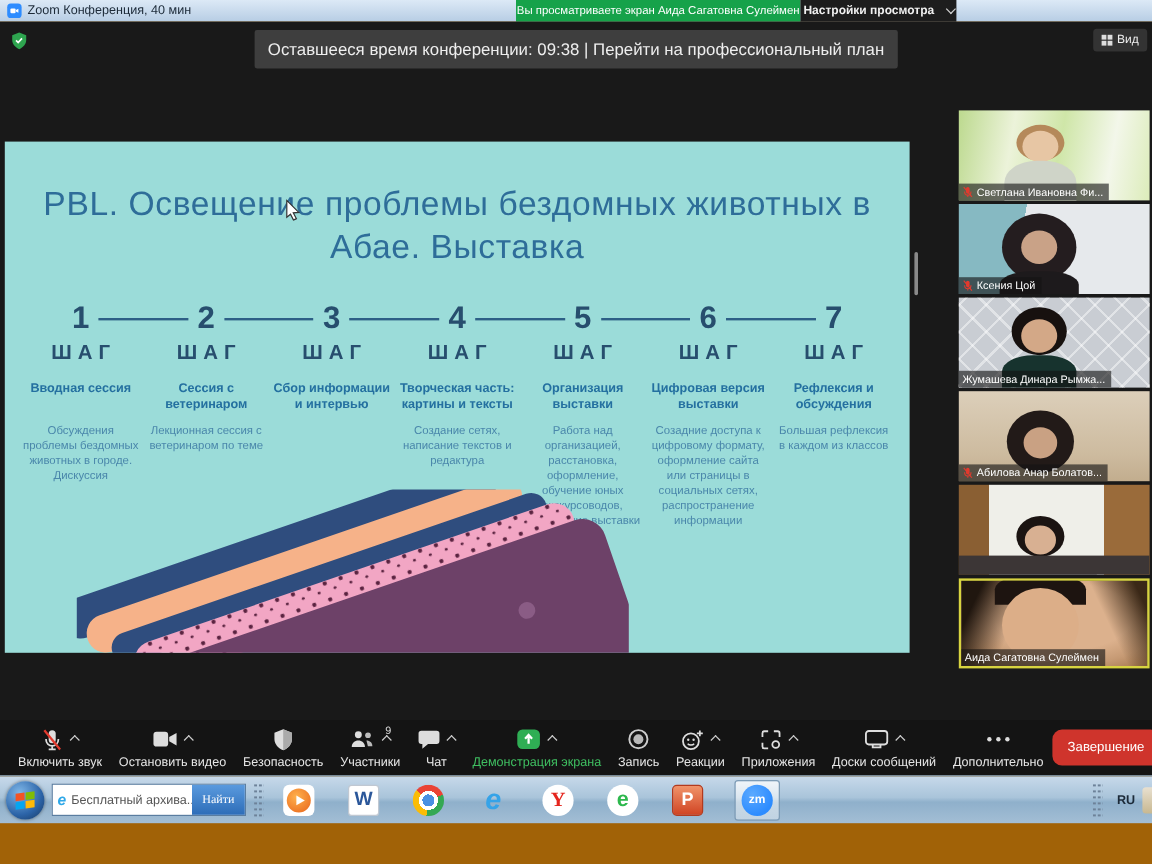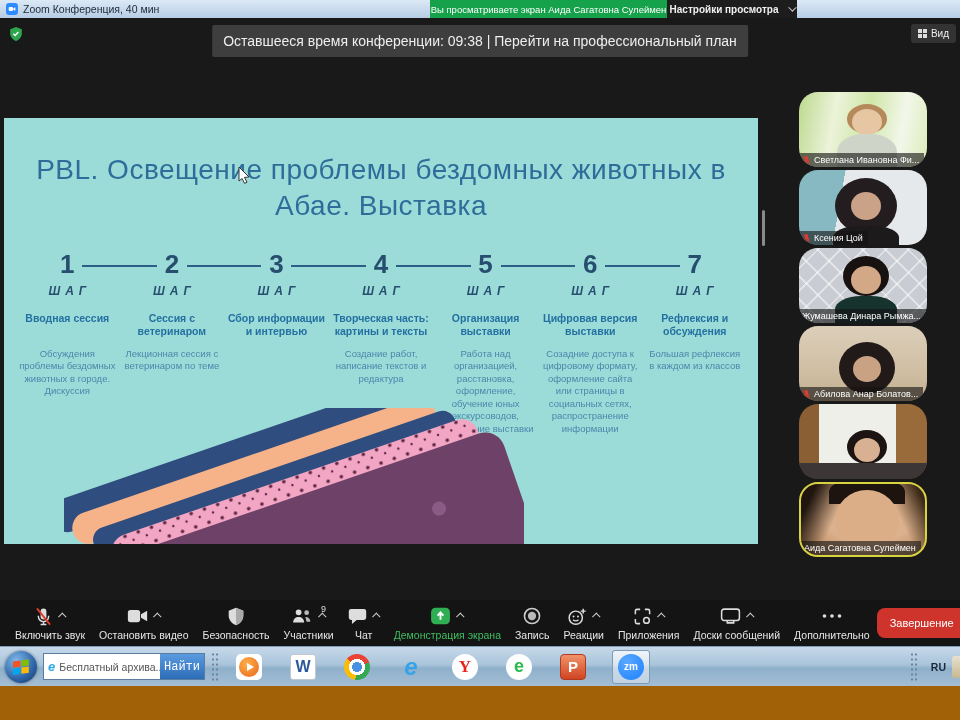--- a/index.html
+++ b/index.html
@@ -45,36 +45,36 @@
   #slide { position:absolute; left:4px; top:100px; width:754px; height:426px;
     background:#9bdcd9; overflow:hidden; }
   .slide-title { margin:34px auto 0; width:92%; text-align:center; font-weight:normal;
     font-size:28px; line-height:1.28; color:#2e6d99; letter-spacing:.5px; }
   .steps { display:flex; gap:6px; padding:0 14px; margin-top:24px; }
   .step { flex:1 1 0; text-align:center; position:relative; }
   .num-row { position:relative; height:34px; display:flex; align-items:center; justify-content:center; }
   .step:not(:last-child) .num-row::after { content:""; position:absolute; top:50%;
     left:calc(50% + 15px); width:calc(100% - 24px); height:2px; background:#2d5f86; }
   .num { font-size:26px; font-weight:bold; color:#274e6e; }
-  .shag { font-size:12px; font-weight:bold; letter-spacing:5px; color:#274e6e;
-    margin-top:2px; text-indent:5px;font-style:italic; }
+  .shag { font-size:17px; font-weight:bold; letter-spacing:5px; color:#274e6e;
+    margin-top:2px; text-indent:5px; }
   .st-title { margin-top:14px; min-height:32px; font-size:10.5px; font-weight:bold;
     color:#2470a0; line-height:1.25; }
   .st-desc { margin-top:4px; font-size:9.5px; color:#4a87ab; line-height:1.32; }
   .notebook { position:absolute; left:60px; bottom:-14px; }
 
   .scroll-thumb { position:absolute; left:762px; top:192px; width:3px; height:36px;
     background:#8a8a8a; border-radius:2px; cursor:pointer; }
 
   .cursor { position:absolute; left:238px; top:148px; pointer-events:none; }
 
   
   #videos { position:absolute; left:799px; top:74px; width:135px; }
-  .tile { position:relative; width:128px; height:75px; margin-bottom:3px;
-    overflow:hidden; background:#222; cursor:pointer;border-radius:19px; }
+  .tile { position:relative; width:159px; height:75px; margin-bottom:3px;
+    overflow:hidden; background:#222; cursor:pointer; }
   .tile.active { border:2px solid #d8d440; }
   .name-tag { position:absolute; left:0; bottom:0; max-width:100%; display:flex;
     align-items:center; gap:3px; background:rgba(20,20,20,.62); color:#fff;
     font-size:9px; padding:2px 5px 2px 3px; white-space:nowrap; overflow:hidden; }
   .head, .hair, .body { position:absolute; border-radius:50%; }
 
   .scene1 { background:linear-gradient(100deg,#bcd98e 0%,#ecf3da 28%,#cfe6a8 52%,#f3f7ea 78%,#dcecba 100%); }
   .scene1 .hair { left:48px; top:12px; width:40px; height:30px; background:#b5895a; }
   .scene1 .head { left:53px; top:17px; width:30px; height:26px; background:#e7c6a4; }
   .scene1 .body { left:38px; top:42px; width:60px; height:40px; border-radius:45% 45% 0 0; background:#cfd4c8; }
@@ -128,22 +128,22 @@
     border-top:1px solid #7d9cb8; display:flex; align-items:center; }
   .start-orb { width:32px; height:32px; margin:0 6px 0 5px; border-radius:50%;
     background:radial-gradient(circle at 35% 30%, #7fb7e8, #2c64a8 60%, #16365e 100%);
     display:flex; align-items:center; justify-content:center; cursor:pointer;
     box-shadow:0 0 3px rgba(0,0,0,.5); }
   .search-box { display:flex; align-items:center; height:27px; width:162px;
     background:#fff; border:1px solid #5a7da0; }
   .search-box .ie-sm { font-size:13px; font-weight:bold; font-style:italic; color:#2fa8e8; margin:0 4px; }
   .search-box input { flex:1; border:none; outline:none; font-size:10.5px; color:#555;
     font-family:"Liberation Sans", sans-serif; min-width:0; }
-  .find-btn { height:100%; width:44px; border:none; cursor:pointer; color:#fff; font-size:12px;
-    background:linear-gradient(#5a9ade,#2d6db8); font-family:Liberation Mono, monospace; }
+  .find-btn { height:100%; width:44px; border:none; cursor:pointer; color:#fff; font-size:10px;
+    background:linear-gradient(#5a9ade,#2d6db8); font-family:Liberation Serif, serif; }
   .grip { width:9px; height:30px; margin:0 6px;
     background:radial-gradient(circle, #6d8299 1px, transparent 1.2px) 0 0/4px 5px; }
   .tb-apps { display:flex; align-items:center; gap:24px; margin-left:8px; }
   .app-ico { width:30px; height:30px; display:flex; align-items:center; justify-content:center;
     cursor:pointer; }
   .ico-player { width:26px; height:26px; background:#fff; border-radius:5px;
     display:flex; align-items:center; justify-content:center; }
   .ico-player .pc { width:20px; height:20px; border-radius:50%; background:radial-gradient(circle at 40% 35%, #ffb14d, #e8641a); display:flex; align-items:center; justify-content:center; }
   .ico-player .pc::after { content:""; border-left:7px solid #fff; border-top:4px solid transparent; border-bottom:4px solid transparent; margin-left:2px; }
   .ico-word { width:26px; height:26px; background:#fff; border:1px solid #c0c8d2; border-radius:3px;
@@ -231,21 +231,21 @@
             </div>
           <div class="shag">ШАГ</div>
           <div class="st-title">Сбор информации и интервью</div>
         </div>
         <div class="step">
           <div class="num-row">
               <span class="num">4</span>
             </div>
           <div class="shag">ШАГ</div>
           <div class="st-title">Творческая часть: картины и тексты</div>
-          <div class="st-desc">Создание работ, написание текстов и редактура</div>
+          <div class="st-desc">Создание сетях, написание текстов и редактура</div>
         </div>
         <div class="step">
           <div class="num-row">
               <span class="num">5</span>
             </div>
           <div class="shag">ШАГ</div>
           <div class="st-title">Организация выставки</div>
           <div class="st-desc">Работа над организацией, расстановка, оформление, обучение юных экскурсоводов, проведение выставки</div>
         </div>
         <div class="step">

